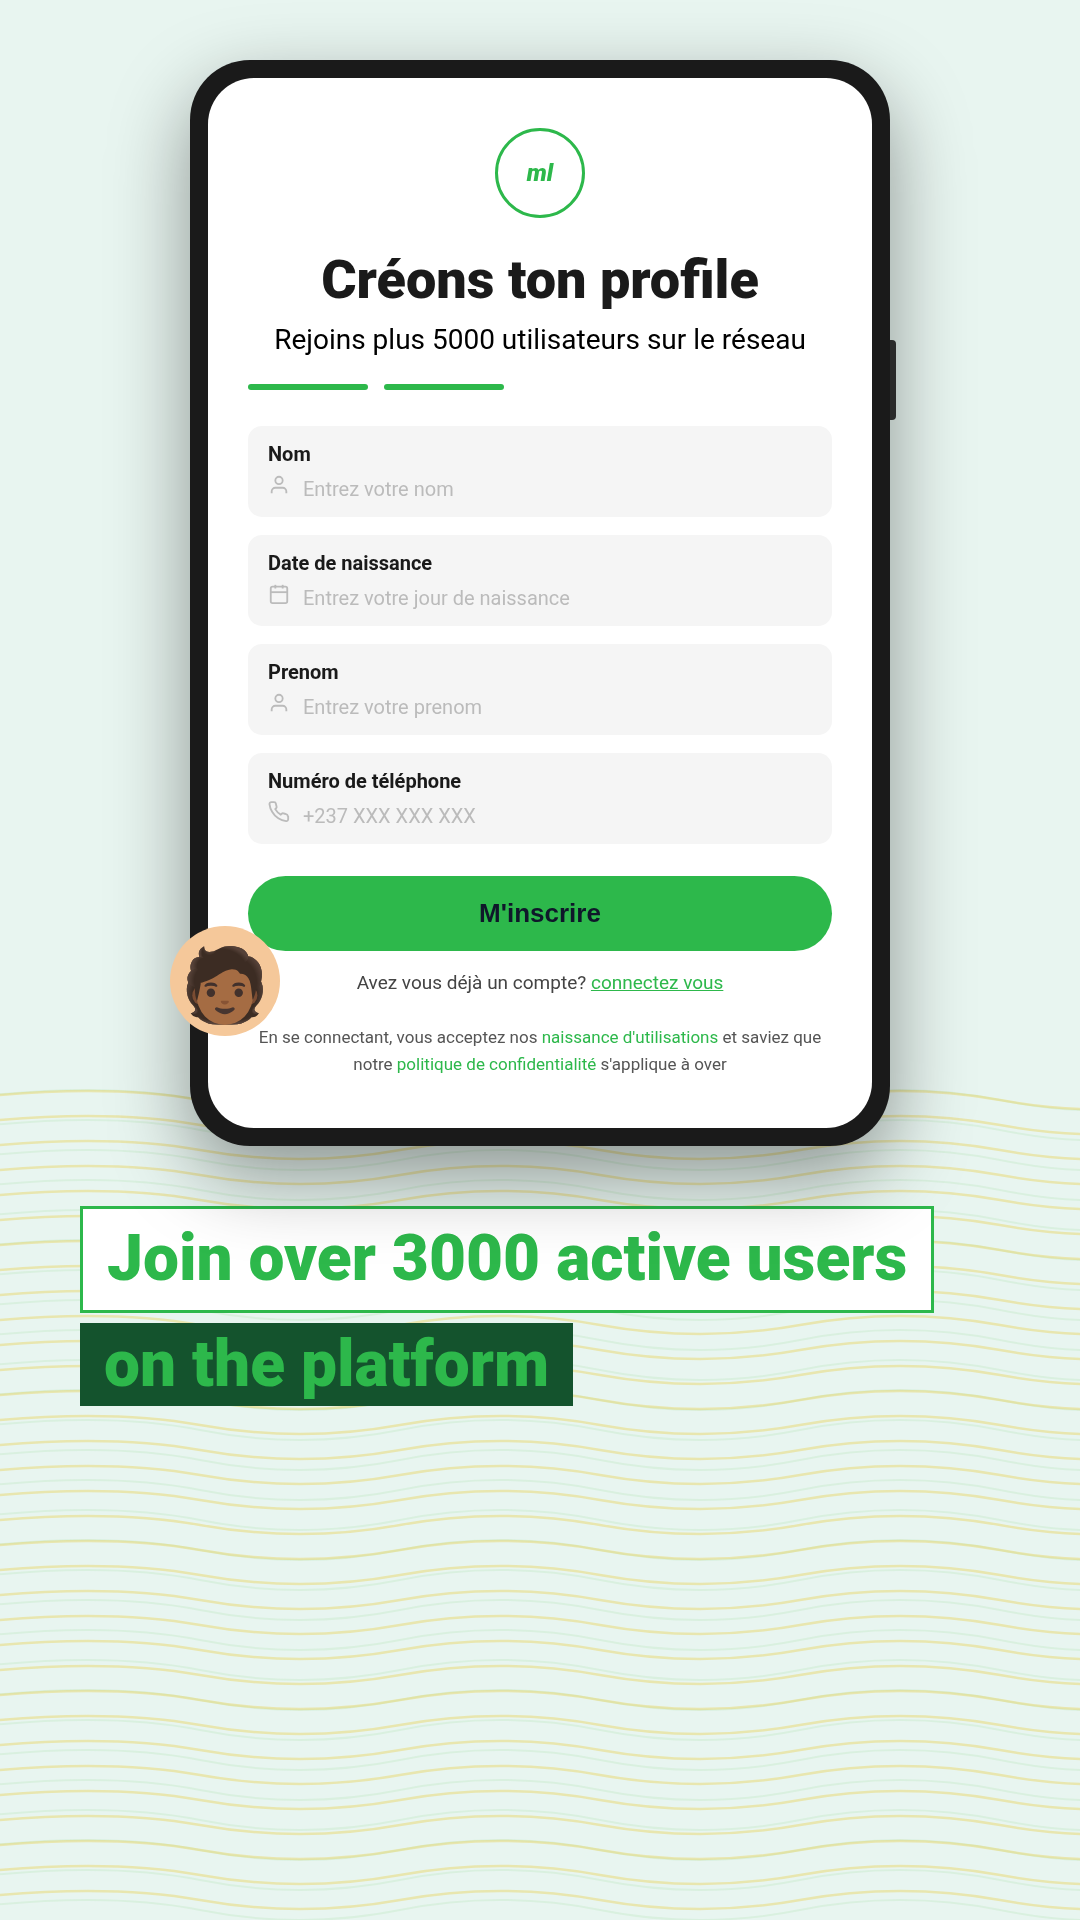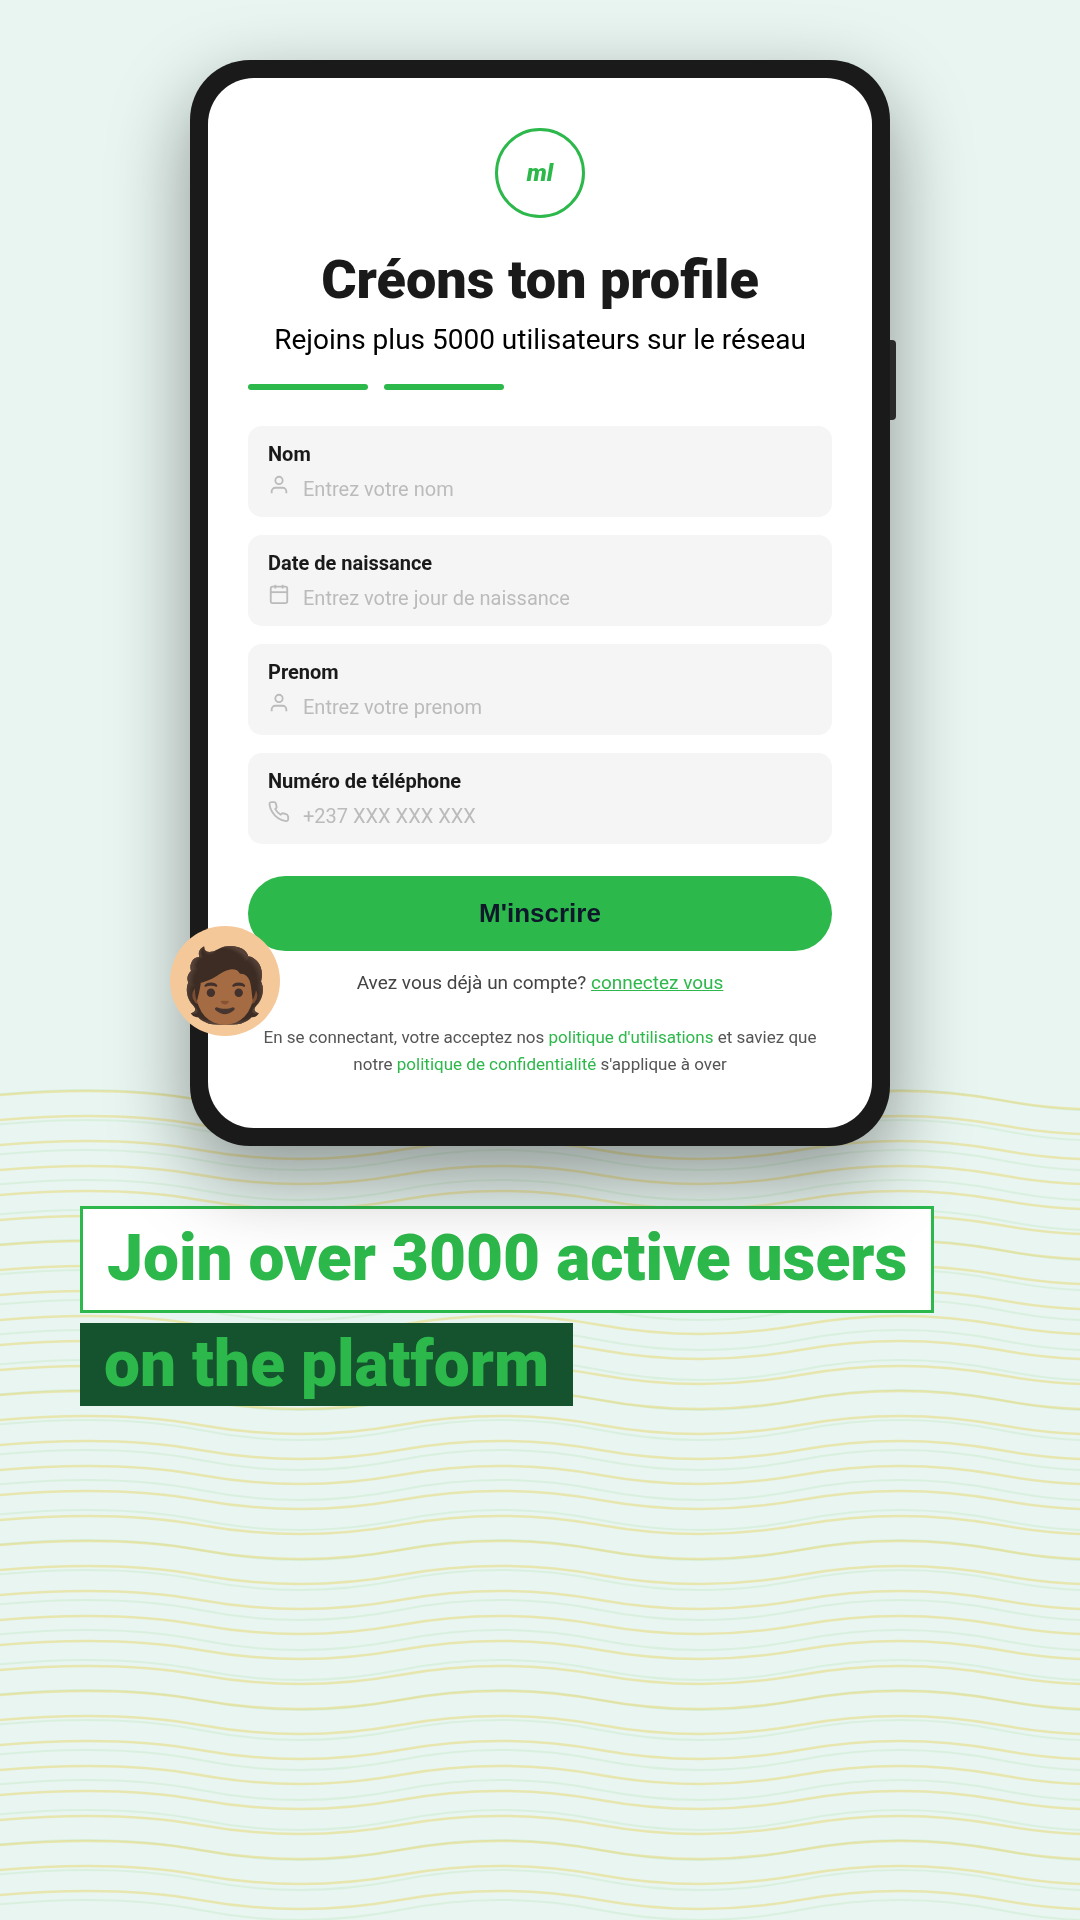--- a/index.html
+++ b/index.html
@@ -427,23 +427,23 @@
 
       
       <div class="login-prompt">
         <span>Avez vous déjà un compte?</span>
         <span> </span>
         <span class="login-link">connectez vous</span>
       </div>
 
       
       <div class="terms-text">
-        <span>En se connectant, votre acceptez nos</span>
+        <span>En se connectant, vous acceptez nos</span>
         <span> </span>
-        <span class="terms-link">politique d'utilisations</span>
+        <span class="terms-link">naissance d'utilisations</span>
         <span> </span>
         <span>et saviez que notre</span>
         <span> </span>
         <span class="terms-link">politique de confidentialité</span>
         <span> </span>
         <span>s'applique à over</span>
       </div>
 
     </div>
   </div>

